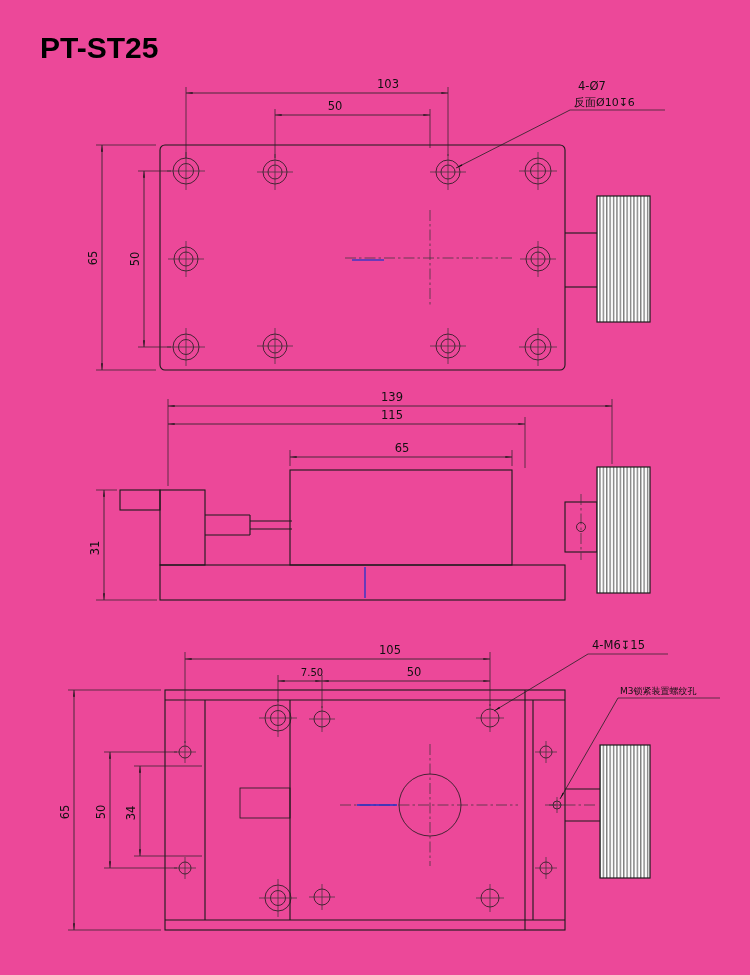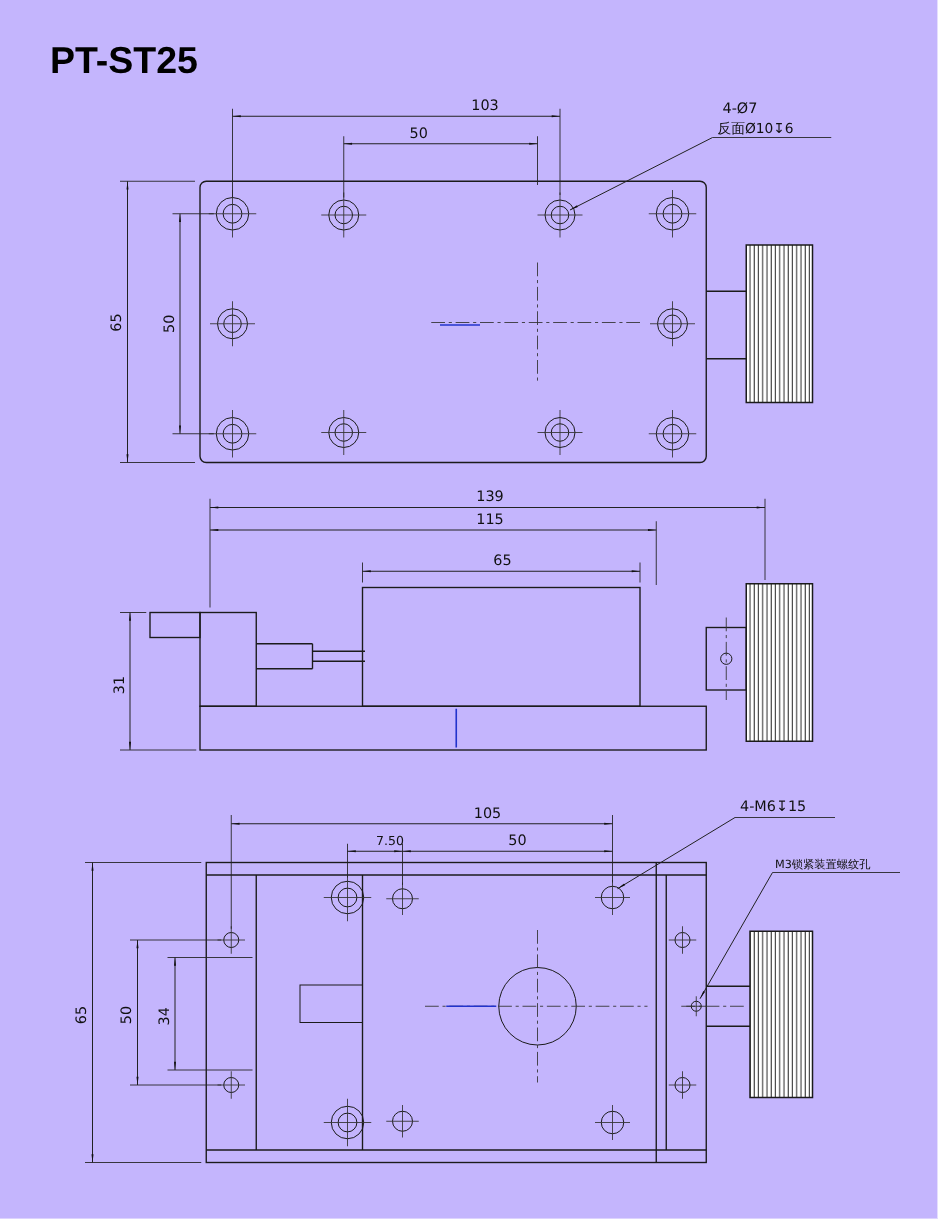--- a/index.html
+++ b/index.html
@@ -1,16 +1,16 @@
 <!DOCTYPE html>
 <html><head>
 <meta charset="utf-8">
 <style>
   html,body{margin:0;padding:0;background:#ffffff;}
-  .page{position:relative;width:750px;height:975px;background:#c4b5fd;overflow:hidden;
+  .page{position:relative;width:750px;height:975px;background:#ec4899;overflow:hidden;
         font-family:"Liberation Sans", sans-serif;}
   svg{display:block;}
   .ln{stroke:#1b1b1b;stroke-width:1.1;fill:none;}
   .thin{stroke:#1b1b1b;stroke-width:0.8;fill:none;}
   .ext{stroke:#222;stroke-width:0.7;fill:none;}
   .dim{stroke:#222;stroke-width:0.8;fill:none;marker-start:url(#ar);marker-end:url(#ar);}
   .lead{stroke:#222;stroke-width:0.8;fill:none;marker-end:url(#ar);}
   .cl{stroke:#333;stroke-width:0.7;fill:none;stroke-dasharray:11 3 2.5 3;}
   .cr{stroke:#333;stroke-width:0.7;fill:none;}
   .blue{stroke:#2233cc;stroke-width:1.3;fill:none;}

